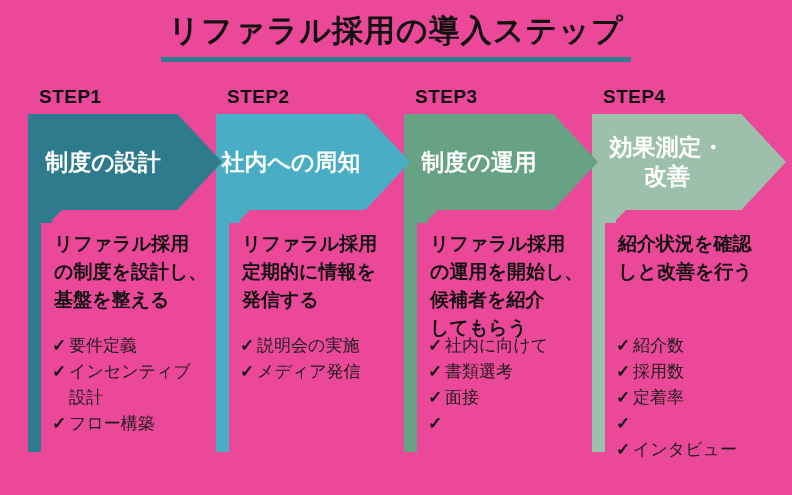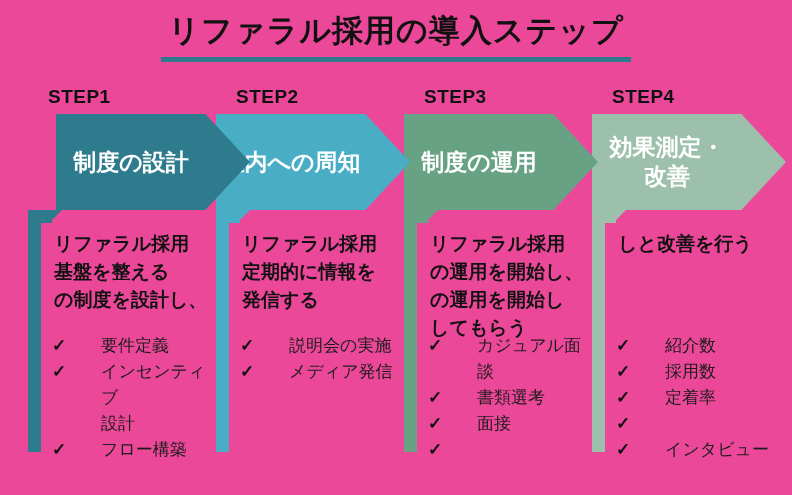--- a/index.html
+++ b/index.html
@@ -13,21 +13,21 @@
   }
   .title-underline{
     position:absolute;top:57px;left:161px;width:470px;height:5px;background:#2e7b8e;
   }
   .col{position:absolute;top:86px;width:188px;height:400px;}
   .col.c1{left:26px;}
   .col.c2{left:214px;}
   .col.c3{left:402px;}
   .col.c4{left:590px;}
   .step-label{
-    position:absolute;top:0;left:22px;font-size:19px;font-weight:600;
+    position:absolute;top:0;left:13px;font-size:19px;font-weight:600;
     color:#111;letter-spacing:.5px;
   }
   .arrow{
     position:absolute;top:28px;left:2px;width:194px;height:96px;
     clip-path:polygon(0 0,77% 0,100% 50%,77% 100%,0 100%);
     display:flex;align-items:center;justify-content:center;
     padding-right:44px;box-sizing:border-box;
   }
   .c1 .arrow{z-index:40;}
   .c2 .arrow{z-index:30;}
@@ -43,42 +43,42 @@
   .desc{
     position:absolute;top:144px;left:28px;width:160px;
     font-size:19px;font-weight:700;color:#111;line-height:28px;
   }
   .checks{
     position:absolute;top:247px;left:26px;margin:0;padding:0;list-style:none;
     font-size:17px;color:#1c1c1c;
   }
   .checks li{display:flex;line-height:26px;}
   .check-glyph{width:17px;flex:none;font-weight:700;color:#111;}
-  .check-text{white-space:pre-line;margin-left:32px;}
+  .check-text{white-space:pre-line;}
 </style>
 </head>
 <body>
 
 <div class="canvas">
 
   <div class="title">リファラル採用の導入ステップ</div>
   <div class="title-underline" style="background: rgb(46, 123, 142);"></div>
 
   <section class="col c1">
     <div class="step-label">STEP1</div>
-    <div class="arrow" style="background: rgb(46, 123, 142); margin-left: 28px;">
+    <div class="arrow" style="background: rgb(46, 123, 142);">
       <div class="arrow-text">
         <div>制度の設計</div>
       </div>
     </div>
     <div class="lshape" style="background: rgb(46, 123, 142);"></div>
     <div class="desc">
       <div>リファラル採用</div>
+      <div>の制度を設計し、</div>
       <div>基盤を整える</div>
-      <div>の制度を設計し、</div>
     </div>
     <ul class="checks">
       <li>
           <span class="check-glyph">✓</span>
           <span class="check-text">要件定義</span>
         </li>
       <li>
           <span class="check-glyph">✓</span>
           <span class="check-text">インセンティブ
 設計</span>
@@ -119,27 +119,27 @@
     <div class="step-label">STEP3</div>
     <div class="arrow" style="background: rgb(103, 162, 133);">
       <div class="arrow-text">
         <div>制度の運用</div>
       </div>
     </div>
     <div class="lshape" style="background: rgb(103, 162, 133);"></div>
     <div class="desc">
       <div>リファラル採用</div>
       <div>の運用を開始し、</div>
-      <div>の運用を開始し</div>
+      <div>候補者を紹介</div>
       <div>してもらう</div>
     </div>
     <ul class="checks">
       <li>
           <span class="check-glyph">✓</span>
-          <span class="check-text">カジュアル面談</span>
+          <span class="check-text">社内に向けて</span>
         </li>
       <li>
           <span class="check-glyph">✓</span>
           <span class="check-text">書類選考</span>
         </li>
       <li>
           <span class="check-glyph">✓</span>
           <span class="check-text">面接</span>
         </li>
       <li>
@@ -151,20 +151,21 @@
   <section class="col c4">
     <div class="step-label">STEP4</div>
     <div class="arrow" style="background: rgb(156, 192, 171);">
       <div class="arrow-text">
         <div>効果測定・</div>
         <div>改善</div>
       </div>
     </div>
     <div class="lshape" style="background: rgb(156, 192, 171);"></div>
     <div class="desc">
+      <div>紹介状況を確認</div>
       <div>しと改善を行う</div>
     </div>
     <ul class="checks">
       <li>
           <span class="check-glyph">✓</span>
           <span class="check-text">紹介数</span>
         </li>
       <li>
           <span class="check-glyph">✓</span>
           <span class="check-text">採用数</span>

